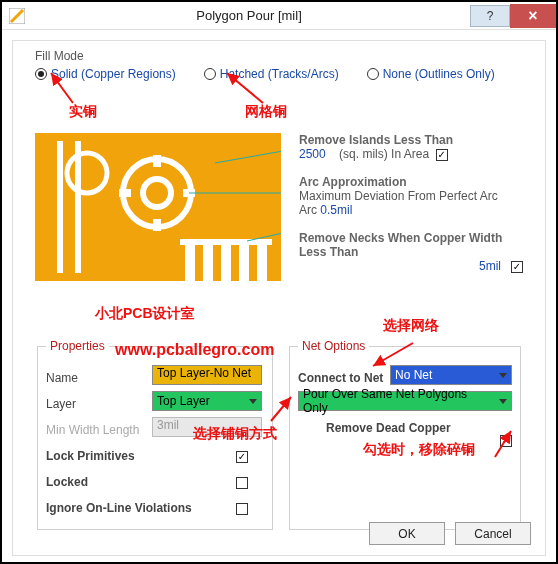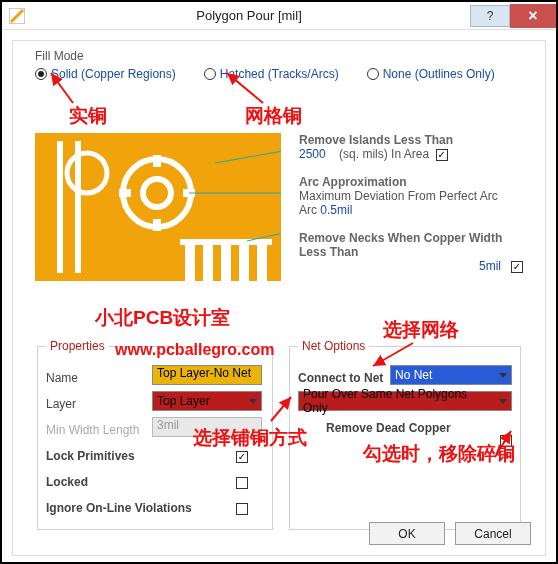--- a/index.html
+++ b/index.html
@@ -25,30 +25,30 @@
   .chk { width: 12px; height: 12px; border: 1px solid #333; display: inline-flex; align-items: center; justify-content: center; background: #fff; vertical-align: middle; }
   .chk.checked::after { content: "✓"; font-size: 10px; line-height: 10px; color: #000; }
   .panels { display: flex; gap: 12px; margin-top: 52px; }
   fieldset { border: 1px solid #d0d0d0; padding: 6px 8px 8px 8px; }
   legend { color: #b91c1c; padding: 0 4px; }
   .prop-row { display: flex; align-items: flex-end; margin: 6px 0; min-height: 20px; }
   .prop-label { width: 106px; color: #444; }
   .prop-label.disabled { color: #aaa; }
   .inp { border: 1px solid #888; height: 20px; padding: 0 4px; background: #eab308; color: #000; width: 110px; }
   .inp.disabled { background: #e8e8e8; color: #999; border-color: #bbb; }
-  .sel { border: 1px solid #888; height: 20px; padding: 0 18px 0 4px; background: #b91c1c; width: 110px; position: relative; display: inline-flex; align-items: center; }
+  .sel { border: 1px solid #888; height: 20px; padding: 0 18px 0 4px; background: #22c55e; width: 110px; position: relative; display: inline-flex; align-items: center; }
   .sel.wide { width: 188px; }
   .sel.sel-hi { background: #2a5bd7; color: #fff; }
   .sel::after { content: ""; position: absolute; right: 4px; top: 7px; border-left: 4px solid transparent; border-right: 4px solid transparent; border-top: 5px solid #333; }
   .sel.sel-hi::after { border-top-color: #333; }
   .btn-row { position: absolute; right: 14px; bottom: 10px; display: flex; gap: 10px; }
   .btn { border: 1px solid #9a9a9a; background: #f2f2f2; width: 76px; height: 23px; display: flex; align-items: center; justify-content: center; color: #222; }
   
   .anno { position: absolute; color: #e11; font-weight: bold; pointer-events: none; }
-  .anno-txt { font-size: 19px; }
+  .anno-txt { font-size: 14px; }
   .arrow { stroke: #e11; stroke-width: 2; fill: none; }
   .arrowhead { fill: #e11; }
 </style>
 </head>
 <body>
 
 <div class="titlebar">
   <span class="tb-icon">
     <svg width="16" height="16">
         <rect x="0" y="0" width="16" height="16" fill="#fff" stroke="#999"></rect>

